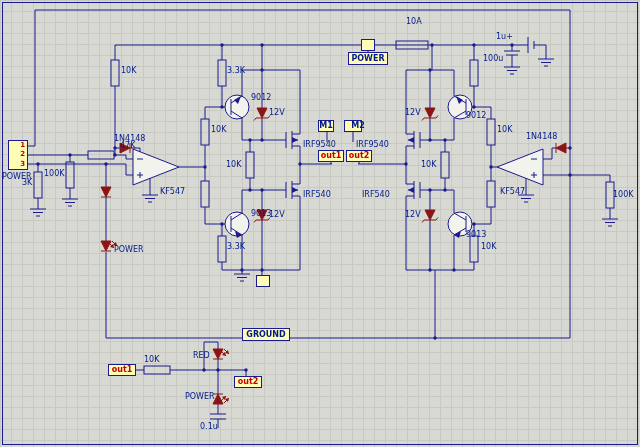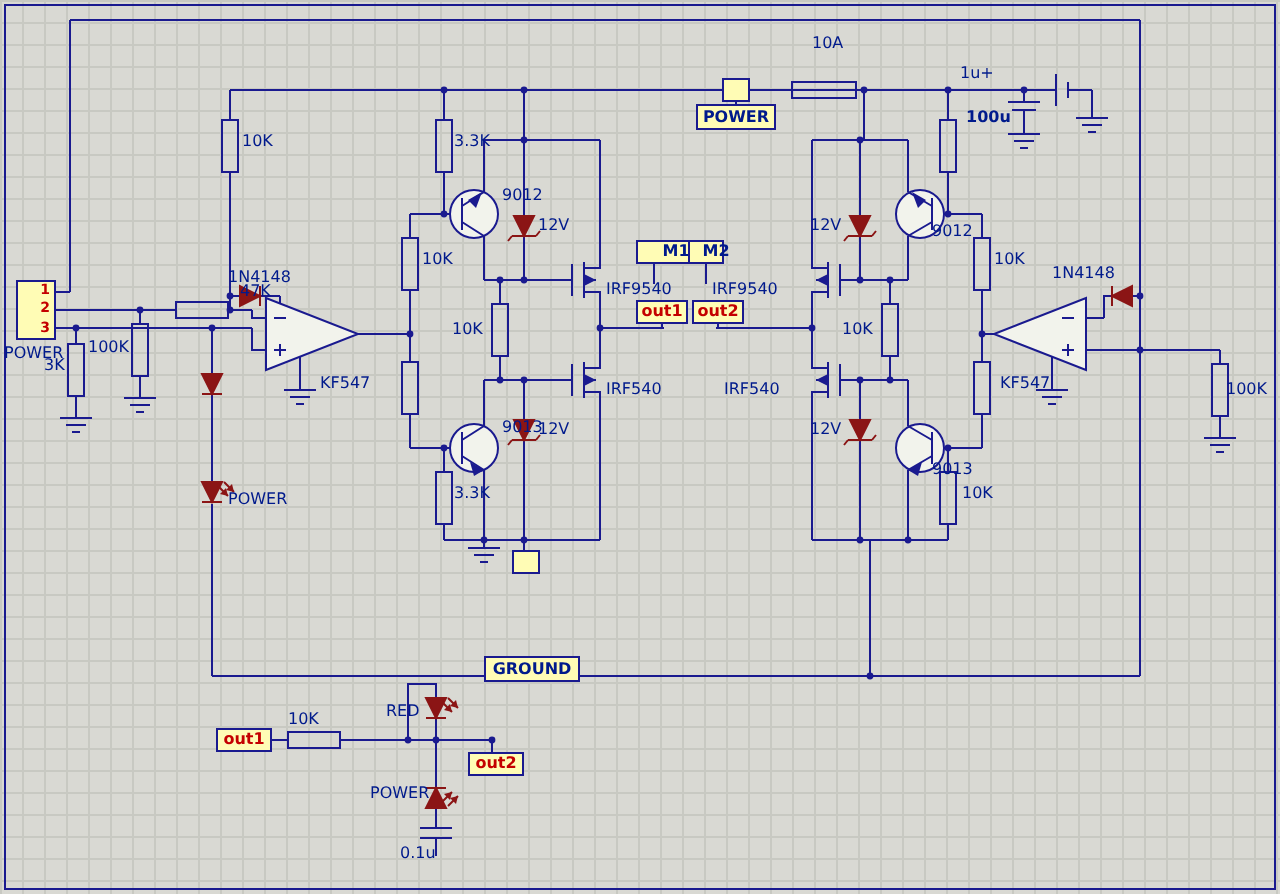--- a/index.html
+++ b/index.html
@@ -251,37 +251,37 @@
     <circle cx="204" cy="370" r="1.7"></circle>
         <circle cx="218" cy="370" r="1.7"></circle>
         <circle cx="246" cy="370" r="1.7"></circle>
   </g>
 </svg>
 
 <div class="pinbox" style="left:361px;top:39px;width:14px;height:12px;"></div>
 <div class="port" style="left:348px;top:52px;width:40px;height:13px;">POWER</div>
 <div class="pinbox" style="left:256px;top:275px;width:14px;height:12px;"></div>
 <div class="port" style="left:242px;top:288px;width:48px;height:13px;margin-top:40px;">GROUND</div>
-<div class="port" style="left:318px;top:120px;width:40px;height:12px;">M1</div>
+<div class="port" style="left:318px;top:120px;width:16px;height:12px;">M1</div>
 <div class="port" style="left:344px;top:120px;width:18px;height:12px;padding-left:10px;">M2</div>
 <div class="port red" style="left:318px;top:150px;width:26px;height:12px;">out1</div>
 <div class="port red" style="left:346px;top:150px;width:26px;height:12px;">out2</div>
 <div class="port red" style="left:108px;top:364px;width:28px;height:12px;">out1</div>
 <div class="port red" style="left:234px;top:376px;width:28px;height:12px;">out2</div>
 
 <div class="conn" style="left:8px;top:140px;width:20px;height:30px;">
   <div>1</div>
   <div>2</div>
   <div>3</div>
 </div>
 <div class="lbl" style="left:2px;top:172px;">POWER</div>
 
 <div class="lbl" style="left:406px;top:17px;">10A</div>
-<div class="lbl" style="left:480px;top:32px;">1u+</div>
-<div class="lbl" style="left:483px;top:54px;font-weight:bold;">100u</div>
+<div class="lbl" style="left:496px;top:32px;">1u+</div>
+<div class="lbl" style="left:483px;top:54px;">100u</div>
 <div class="lbl" style="left:88px;top:141px;padding-left:32px;">47K</div>
 <div class="lbl" style="left:22px;top:178px;">3K</div>
 <div class="lbl" style="left:44px;top:169px;">100K</div>
 <div class="lbl" style="left:114px;top:134px;">1N4148</div>
 <div class="lbl" style="left:160px;top:187px;">KF547</div>
 <div class="lbl" style="left:121px;top:66px;">10K</div>
 <div class="lbl" style="left:227px;top:66px;">3.3K</div>
 <div class="lbl" style="left:251px;top:93px;">9012</div>
 <div class="lbl" style="left:269px;top:108px;">12V</div>
 <div class="lbl" style="left:211px;top:125px;">10K</div>

